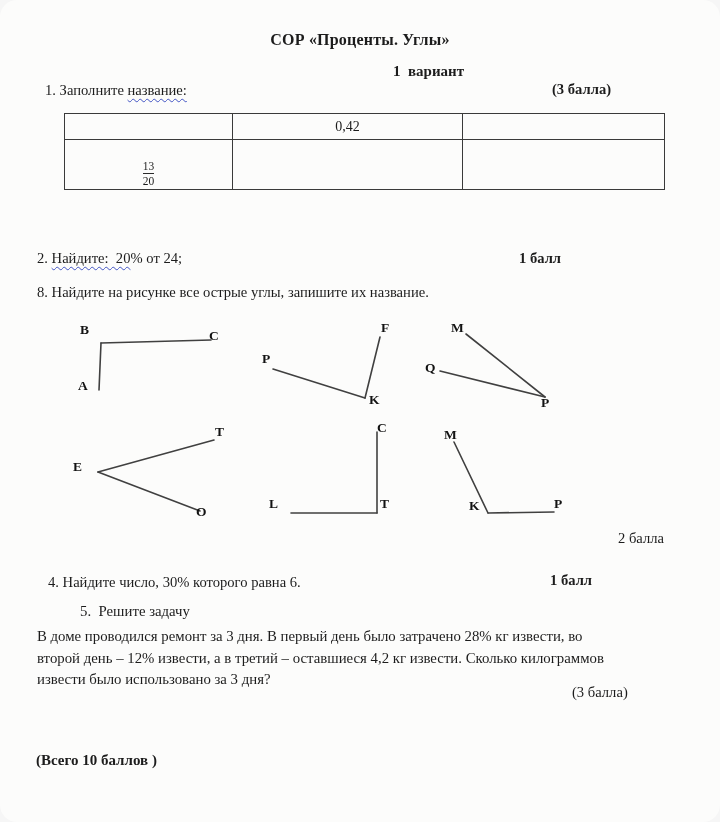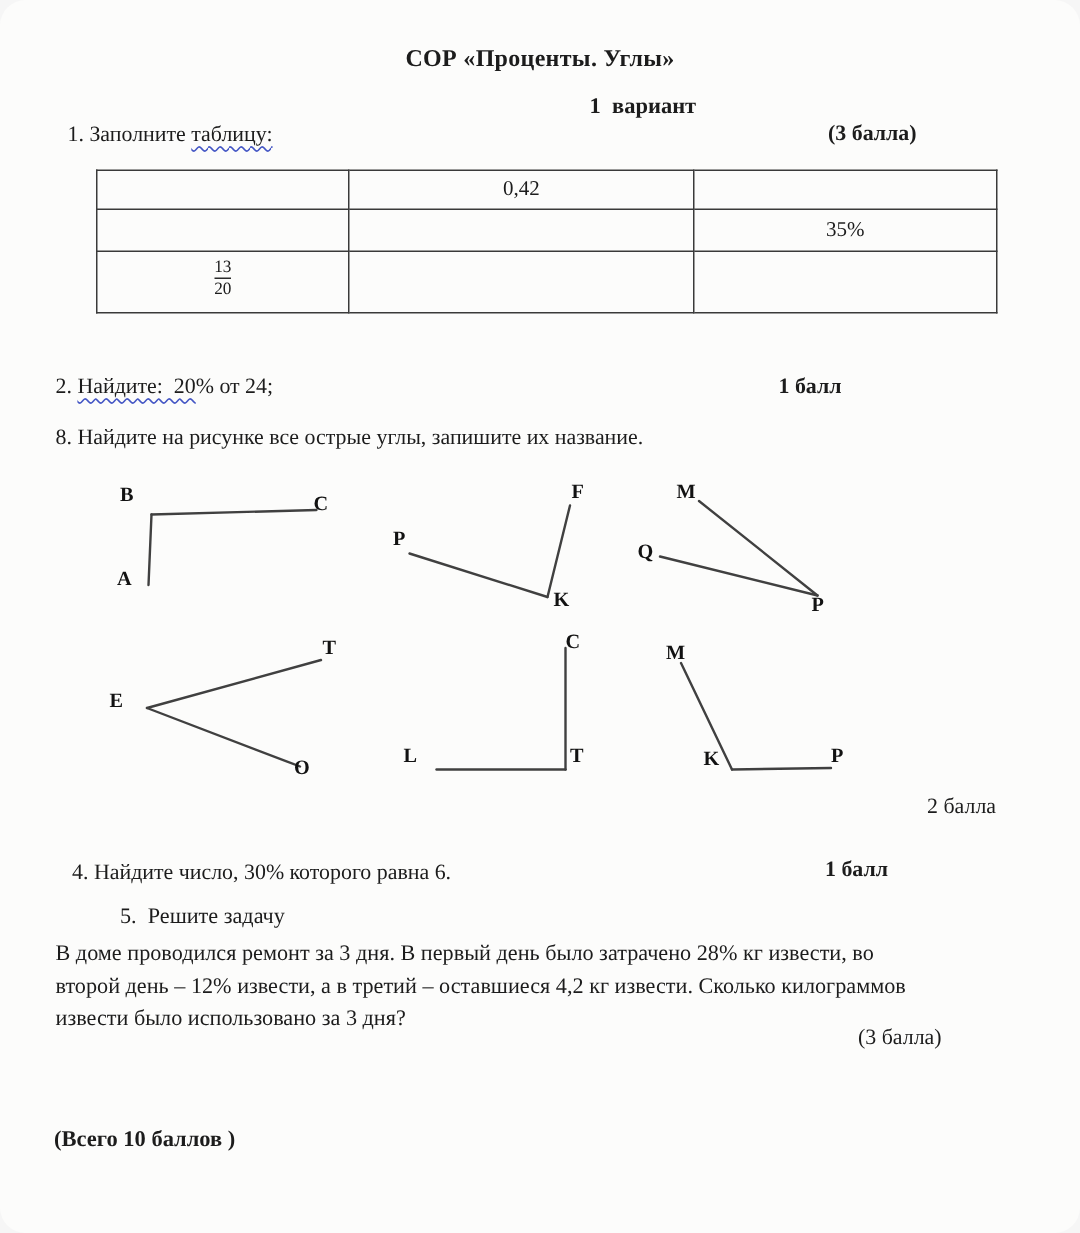--- a/index.html
+++ b/index.html
@@ -41,21 +41,21 @@
     border:1.6px solid #3a3a3a;
     padding:0 4px;text-align:center;vertical-align:middle;
     font-size:14px;
   }
   .fill-table th{font-size:13.8px;font-weight:bold;height:23px;}
   .row1 td{height:25px;margin-top:36px;}
   .row2 td{height:27px;}
   .row3 td{height:40px;vertical-align:top;}
   .col1{width:168px;} .col2{width:230px;} .col3{width:202px;}
   .frac{
-    display:inline-block;margin-top:4px;
+    display:inline-block;margin-top:20px;
     font-size:11.5px;line-height:12px;text-align:center;
   }
   .frac .bar{display:block;height:1.2px;background:#2a2a2a;margin:1px 0;}
   .q2-line{left:37px;top:250px;}
   .q2-points{left:519px;top:250px;font-weight:bold;font-size:14.6px;}
   .q3-line{left:37px;top:284px;}
   .q3-points{left:618px;top:530px;font-size:14.6px;}
   .fig-svg{left:0;top:0;width:720px;height:822px;pointer-events:none;}
   .fig-svg line{stroke:#404040;stroke-width:1.6;stroke-linecap:round;}
   .pt{
@@ -73,39 +73,34 @@
   .total{left:36px;top:752px;font-size:15px;font-weight:bold;}
 </style>
 </head>
 <body>
 
 <div class="page">
 
   <div class="abs title">СОР «Проценты. Углы»</div>
   <div class="abs variant pre">1  вариант</div>
 
-  <div class="abs q1-line q-text"><span>1. Заполните </span><span class="wavy">таблицу:</span></div>
+  <div class="abs q1-line q-text"><span>1. Заполните </span><span class="wavy">название:</span></div>
   <div class="abs q1-points">(3 балла)</div>
 
   <table class="fill-table">
     <colgroup>
         <col class="col1">
         <col class="col2">
         <col class="col3">
       </colgroup>
     <tbody>
     <tr class="row1">
       <td></td>
       <td>0,42</td>
       <td></td>
-    </tr>
-    <tr class="row2">
-      <td></td>
-      <td></td>
-      <td>35%</td>
     </tr>
     <tr class="row3">
       <td>
         <span class="frac"><span>13</span><span class="bar"></span><span>20</span></span>
       </td>
       <td></td>
       <td></td>
     </tr>
   </tbody>
     </table>

